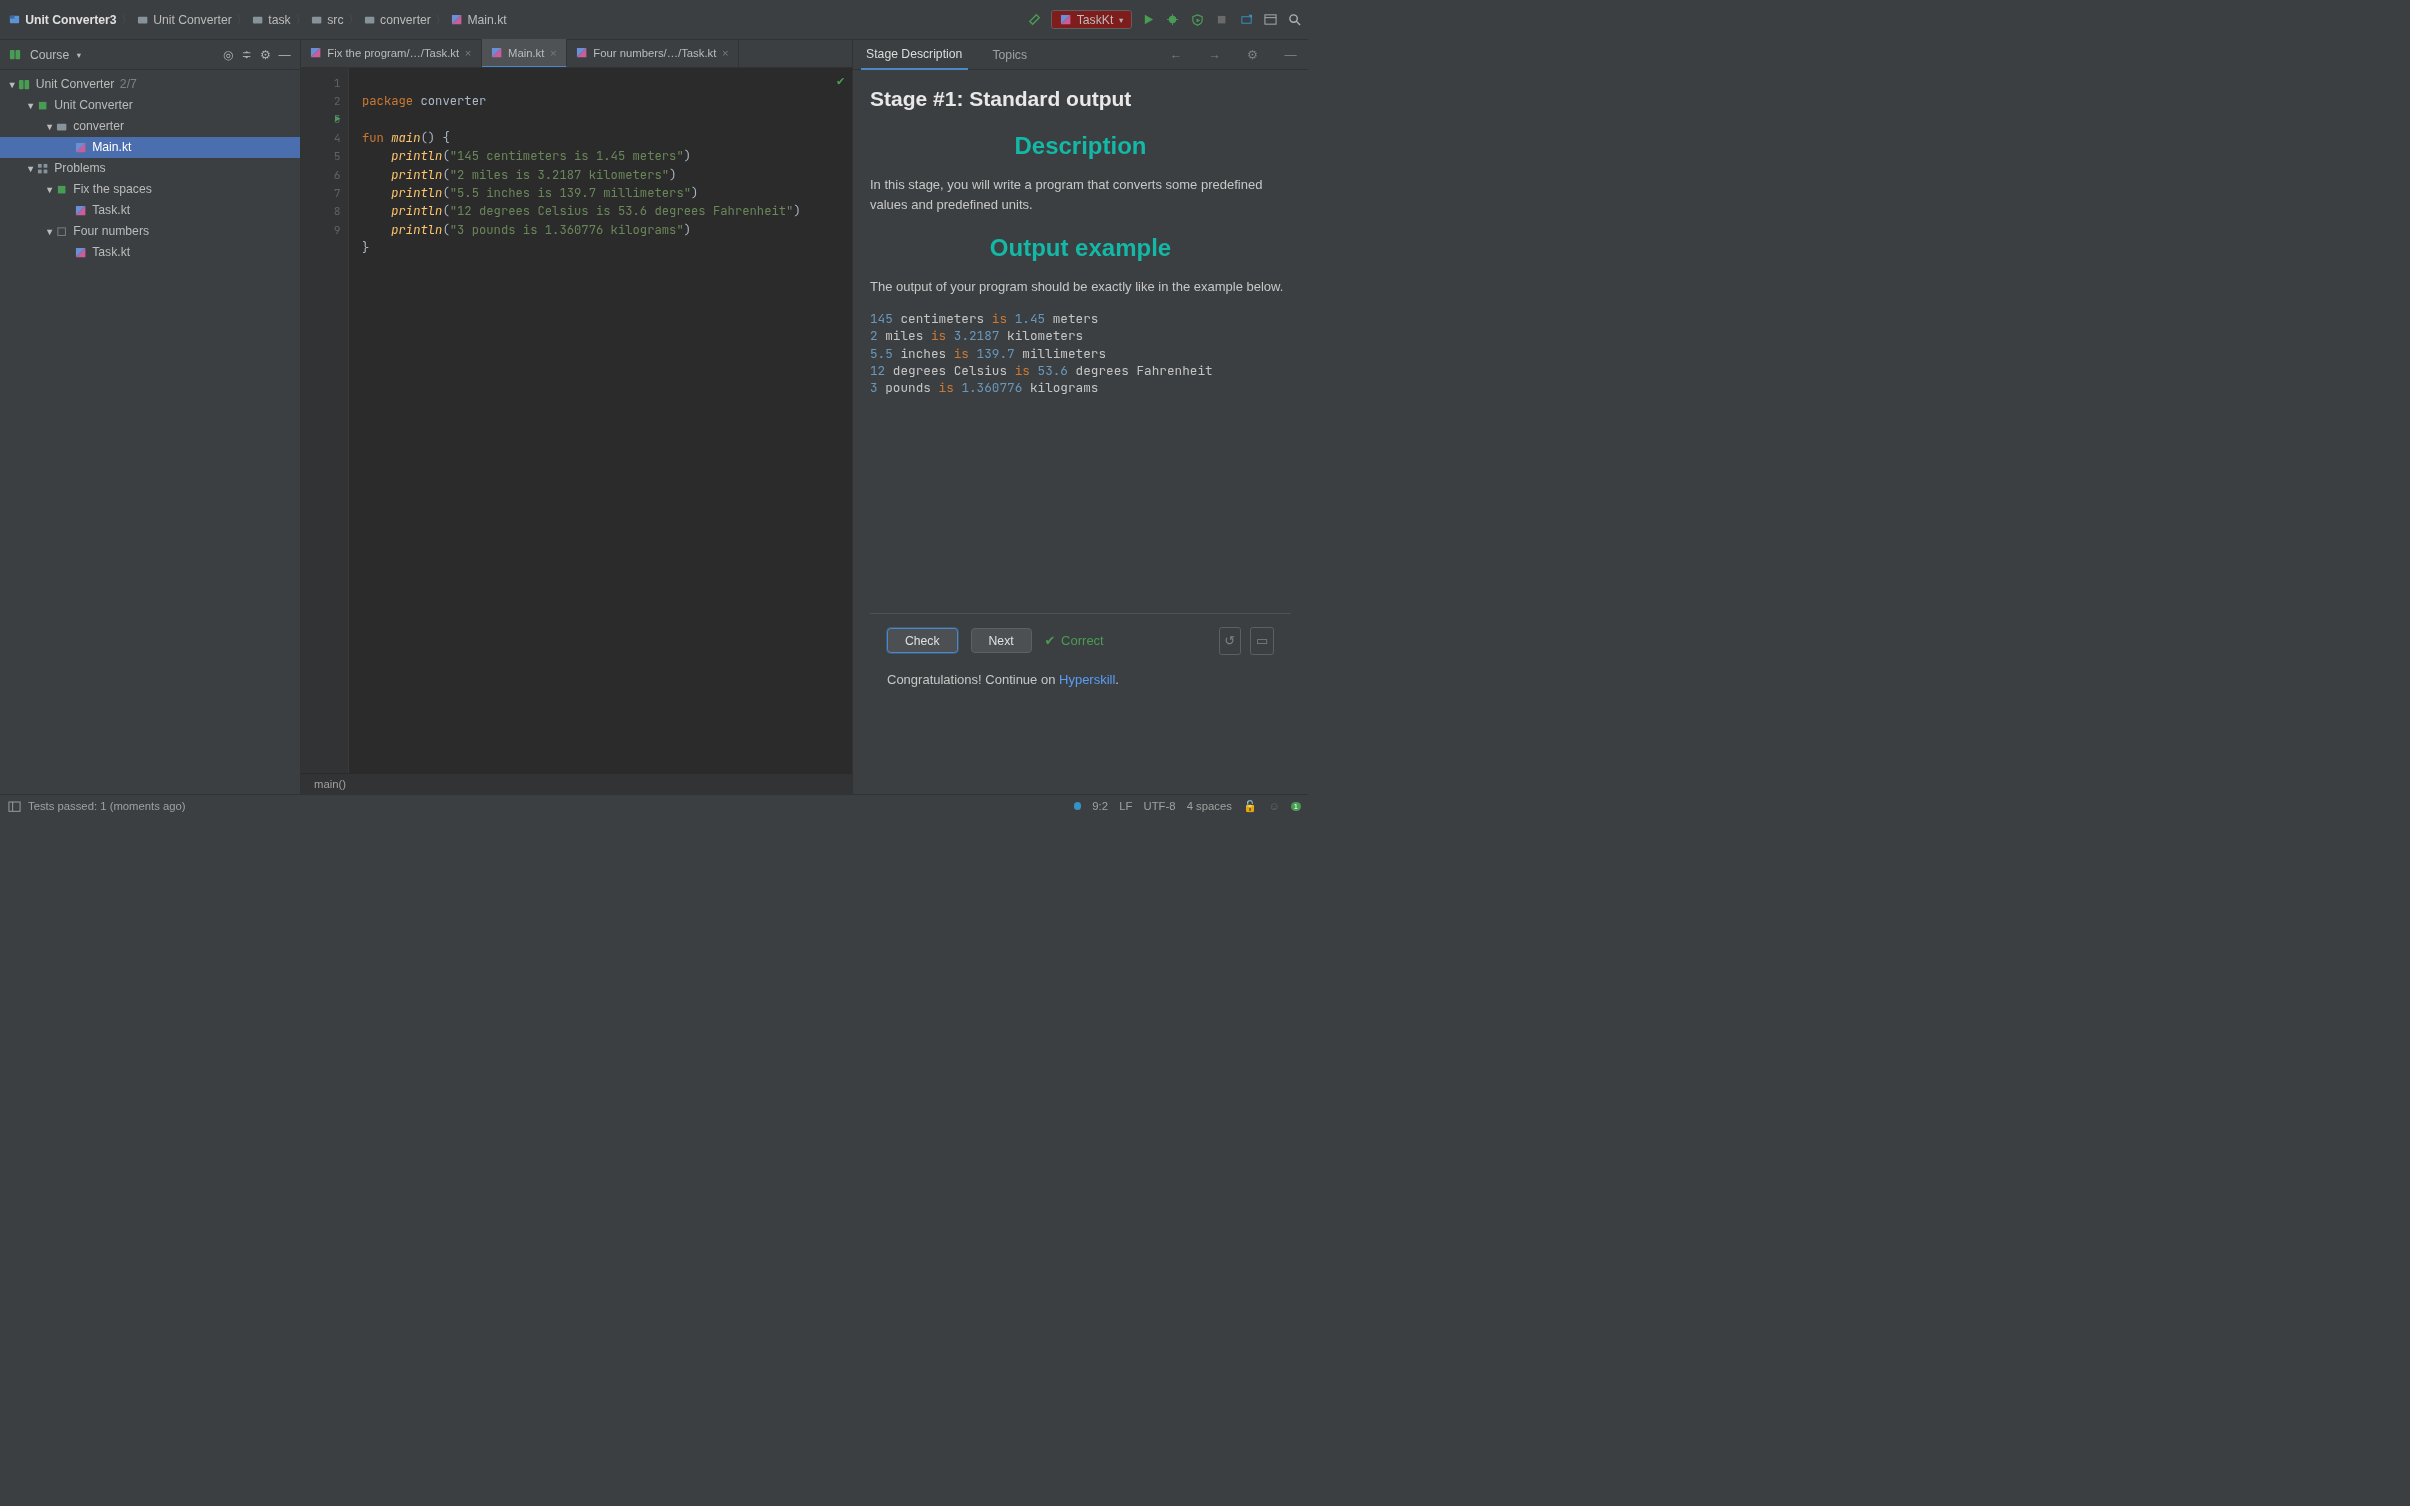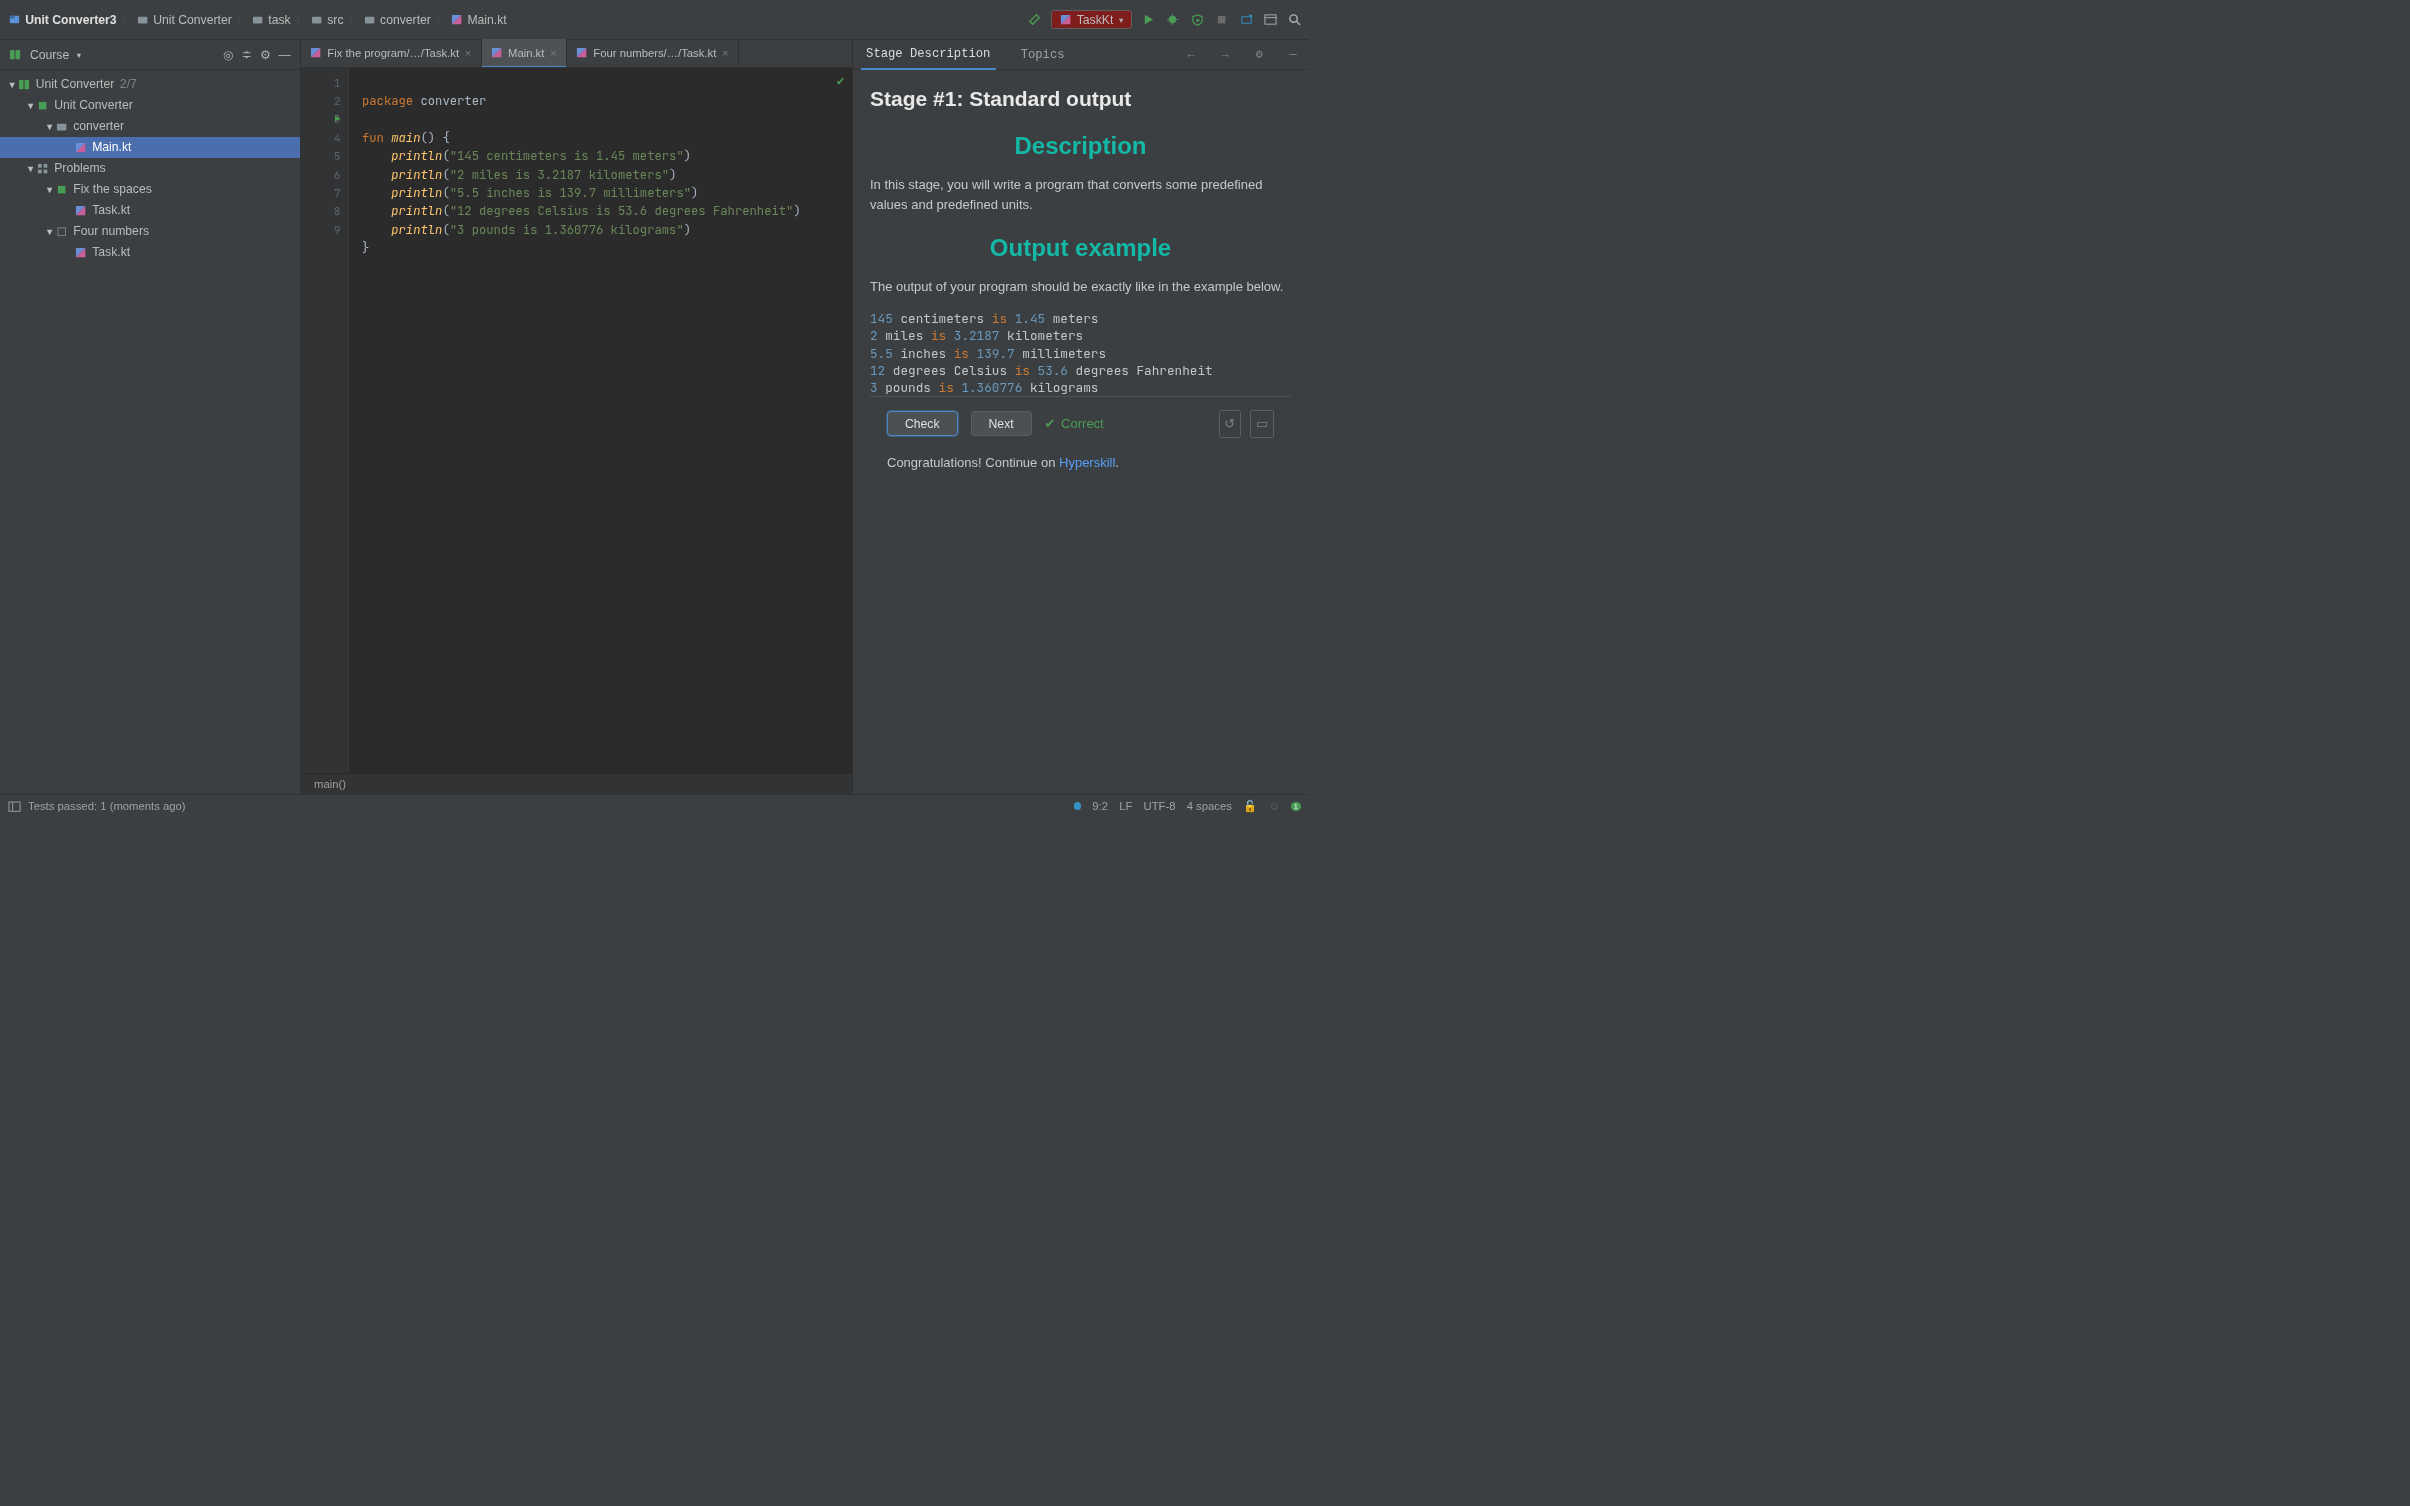--- a/index.html
+++ b/index.html
@@ -83,21 +83,21 @@
   font-size:12.2px; line-height:18.4px; color:#a9b7c6; white-space:pre; position:relative; border-left:0.9px solid #3a3a3a;
 }
 .kw { color:#cc7832; }
 .fn { color:#ffc66d; font-style: italic;}
 .str { color:#6a8759; }
 .brace { color:#a9b7c6; }
 .check-mark { position:absolute; top:3.8px; right:7.5px; color:#499c54; font-size:13px;}
 .breadcrumb-bar { height:21px; background:#313335; display:flex; align-items:center; padding: 0 13px; color:#a0a0a0; font-size:11.3px; border-top:0.9px solid #2a2a2a;}
 
 .desc-panel { width:456px; background:#3c3f41; display:flex; flex-direction:column; border-left:0.9px solid #323232;}
-.desc-tabs { height:30px; border-bottom:0.9px solid #323232; display:flex; align-items:center; padding: 0 7.5px; gap:19px;font-family:Liberation Mono, monospace;}
+.desc-tabs { height:30px; border-bottom:0.9px solid #323232; display:flex; align-items:center; padding: 0 7.5px; gap:19px;}
 .desc-tab { color:#a0a0a0; height:30px; display:inline-flex; align-items:center; padding:0 5.6px; cursor:pointer;}
 .desc-tab.active { color:#dcdcdc; border-bottom:2.8px solid #4a88c7; }
 .desc-tabs .spacer { flex:1; }
 .desc-nav-ico { color:#808080; cursor:pointer; padding:0 3.8px;}
 .desc-body { flex:1; overflow:auto; padding: 13px 17px; color:#c7c7c7; font-size:13px; line-height:1.55; }
 .desc-body h1 { font-size:21px; color:#e8e8e8; margin-bottom:11.3px; font-weight:600;}
 .desc-body h2 { font-size:24px; color:#14b8a6; margin:11.3px 0; text-align:center; font-weight:600;}
 .desc-body p { margin-bottom:13px; }
 .output-example {
   font-family:"JetBrains Mono","Consolas",monospace; font-size:12.7px;
@@ -440,21 +440,21 @@
       <span class="desc-nav-ico">⚙</span>
       <span class="desc-nav-ico">—</span>
     </div>
     <div class="desc-body">
       <h1>Stage #1: Standard output</h1>
       <h2>Description</h2>
       <p>In this stage, you will write a program that converts some predefined values and predefined units.</p>
       <h2>Output example</h2>
       <p>The output of your program should be exactly like in the example below.</p>
       <div class="output-example" id="output-example"><div><span class="num">145</span> centimeters <span class="kw2">is</span> <span class="num">1.45</span> meters</div><div><span class="num">2</span> miles <span class="kw2">is</span> <span class="num">3.2187</span> kilometers</div><div><span class="num">5.5</span> inches <span class="kw2">is</span> <span class="num">139.7</span> millimeters</div><div><span class="num">12</span> degrees Celsius <span class="kw2">is</span> <span class="num">53.6</span> degrees Fahrenheit</div><div><span class="num">3</span> pounds <span class="kw2">is</span> <span class="num">1.360776</span> kilograms</div></div>
-      <div class="desc-footer" style="">
+      <div class="desc-footer" style="margin-top:217px;">
         <div class="btn-row">
           <button class="btn primary">Check</button>
           <button class="btn">Next</button>
           <span class="correct">
             <span>✔</span>
             <span>Correct</span>
           </span>
           <span class="footer-icons">
             <span style="border:0.9px solid #5e6060;border-radius:2.8px;padding:2.8px 4.7px;">↺</span>
             <span style="border:0.9px solid #5e6060;border-radius:2.8px;padding:2.8px 4.7px;">▭</span>

